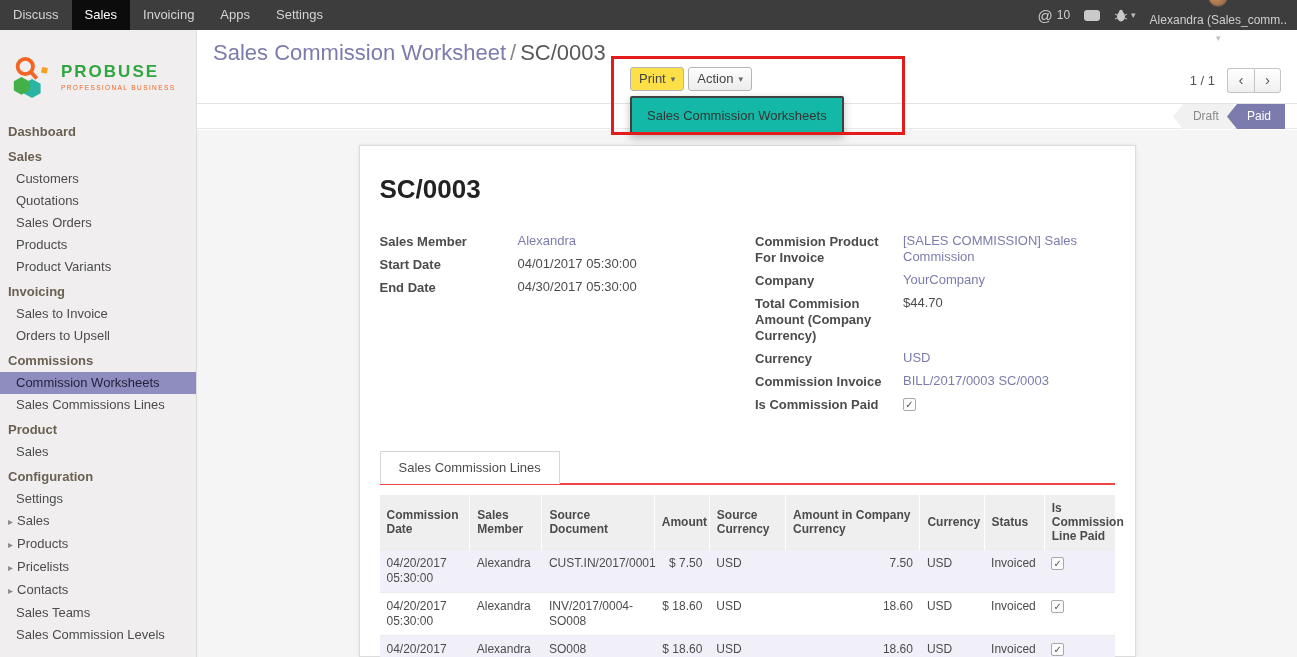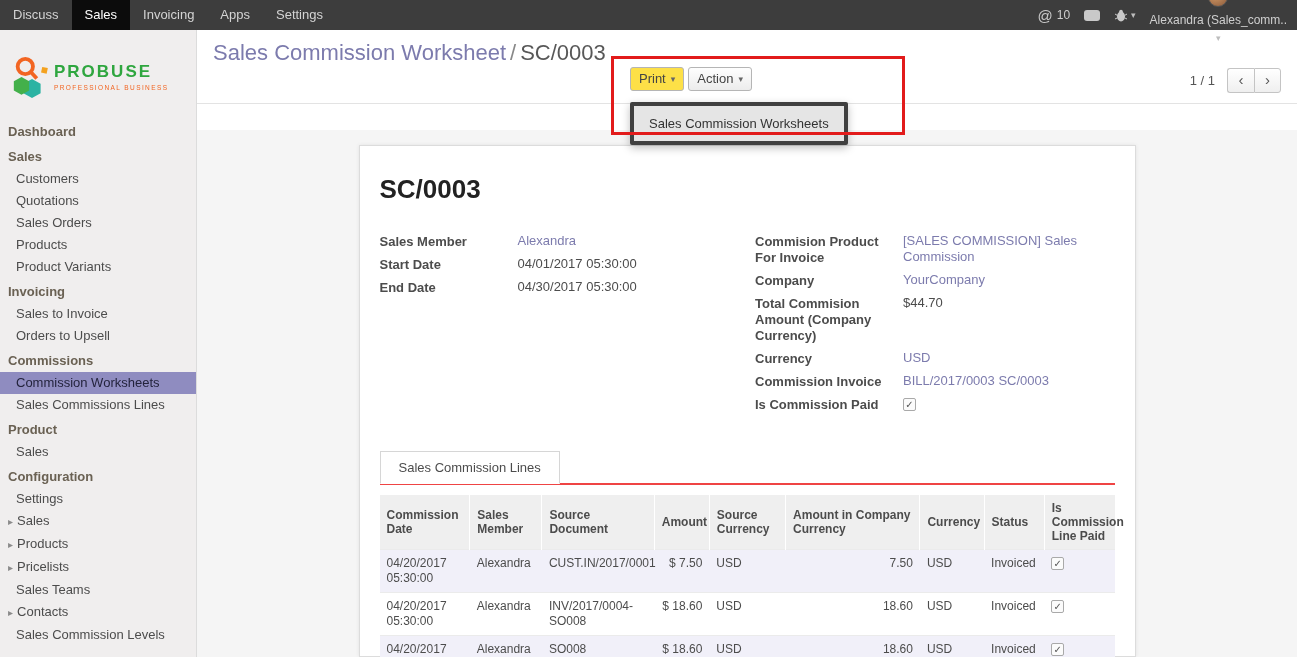--- a/index.html
+++ b/index.html
@@ -21,21 +21,21 @@
   .mention .at { font-size:15px; color:#c9c9c9; }
   .chat-icon { width:16px; height:11px; background:#c9c9c9; border-radius:3px; position:relative; cursor:pointer; }
   .chat-icon::after { content:""; position:absolute; left:3px; bottom:-4px; border:4px solid transparent; border-top-color:#c9c9c9; border-left-width:2px; border-right-width:2px; }
   .debug { display:flex; align-items:center; gap:3px; cursor:pointer; }
   .caret { font-size:9px; color:#bdbdbd; }
   .user { display:flex; align-items:center; gap:6px; font-size:12px; cursor:pointer;flex-direction:column; }
   .avatar { width:20px; height:20px; border-radius:50%; background:radial-gradient(circle at 35% 30%, #d9a06b, #8a5a3b); border:1px solid #555; }
 
   
   .sidebar { position:absolute; top:30px; left:0; bottom:0; width:197px; background:#f0eeee; border-right:1px solid #dcdcdc; overflow:hidden; }
-  .logo { padding:14px 8px 8px 10px; display:flex; align-items:center; height:88px; }
+  .logo { padding:14px 8px 8px 10px; display:flex; align-items:center; gap:7px; height:88px; }
   .logo-text .t1 { color:#2fa63f; font-weight:bold; font-size:17px; letter-spacing:2px; line-height:18px; }
   .logo-text .t2 { color:#f26522; font-size:6.5px; letter-spacing:1.4px; margin-top:3px; }
   .s-header { font-weight:bold; color:#6a6153; font-size:13px; padding:6px 8px 4px 8px; cursor:pointer; }
   .s-item { color:#4c4c4c; font-size:13px; padding:4px 8px 4px 16px; cursor:pointer; line-height:14px; }
   .s-item.selected { background:#8f8cc0; color:#23233c; }
   .s-item.has-arrow { padding-left:8px; }
   .s-item .arrow { color:#8b8b8b; font-size:10px; margin-right:4px; }
 
   
   .main { position:absolute; top:30px; left:197px; right:0; bottom:0; background:#fff; }
@@ -44,21 +44,21 @@
   .breadcrumb a { color:#7c7bad; text-decoration:none; cursor:pointer; }
   .bc-sep { color:#888; padding:0 4px; }
   .toolbar { position:absolute; left:433px; top:37px; display:flex; z-index:20; }
   .btn { font-size:13px; color:#444; background:linear-gradient(#fefefe,#ececec); border:1px solid #b5b5b5; border-radius:3px; padding:3px 8px 4px; margin-right:4px; cursor:pointer; display:flex; align-items:center; gap:5px; white-space:nowrap; }
   .btn.open { background:#fde047; }
   .pager { position:absolute; right:16px; top:38px; display:flex; align-items:center; gap:12px; font-size:13px; color:#555;justify-content:space-between; }
   .pager-btns { display:flex; }
   .pager-btn { width:27px; height:25px; border:1px solid #c4c4c4; background:linear-gradient(#fff,#efefef); color:#555; font-size:15px; line-height:22px; text-align:center; cursor:pointer; }
   .pager-btn.prev { border-radius:3px 0 0 3px; border-right:none; }
   .pager-btn.next { border-radius:0 3px 3px 0; }
-  .dropdown { position:absolute; left:433px; top:72px; background:#e5e5e5; border:4px solid #404040; border-radius:2px; box-shadow:0 3px 9px rgba(0,0,0,.25); min-width:207px; z-index:30; padding:4px 0; }
+  .dropdown { position:absolute; left:433px; top:66px; background:#14b8a6; border:2px solid #404040; border-radius:2px; box-shadow:0 3px 9px rgba(0,0,0,.25); min-width:207px; z-index:30; padding:4px 0; }
   .dropdown-item { font-size:13px; color:#333; padding:6px 15px; cursor:pointer; white-space:nowrap; }
   .red-annotation { position:absolute; left:414px; top:26px; width:294px; height:79px; border:3px solid #e21b1b; z-index:40; pointer-events:none; }
 
   
   .form-header { position:absolute; top:74px; left:0; right:0; height:25px; background:#fff; border-bottom:1px solid #e8e8e8; }
   .statusbar { position:absolute; right:12px; top:0; height:25px; display:flex; }
   .step { height:25px; line-height:25px; font-size:12px; padding:0 14px 0 20px; clip-path:polygon(10px 0,100% 0,100% 100%,10px 100%,0 50%); cursor:pointer; }
   .step.draft { color:#8a8a8a; background:#f1f1f1; }
   .step.paid { color:#fff; background:#7c7bad; margin-left:-6px; }
 
@@ -158,24 +158,24 @@
   <div class="s-item">Settings</div>
   <div class="s-item has-arrow">
     <span class="arrow">▸</span><span>Sales</span>
   </div>
   <div class="s-item has-arrow">
     <span class="arrow">▸</span><span>Products</span>
   </div>
   <div class="s-item has-arrow">
     <span class="arrow">▸</span><span>Pricelists</span>
   </div>
-  <div class="s-item">Sales Teams</div>
   <div class="s-item has-arrow">
     <span class="arrow">▸</span><span>Contacts</span>
   </div>
+  <div class="s-item">Sales Teams</div>
   <div class="s-item">Sales Commission Levels</div>
 </div>
 
 <div class="main">
 
   <div class="control-panel">
     <div class="breadcrumb">
       <a>Sales Commission Worksheet</a><span class="bc-sep">/</span><span>SC/0003</span>
     </div>
 
@@ -198,20 +198,26 @@
       <span>1 / 1</span>
       <div class="pager-btns">
         <div class="pager-btn prev"><span>‹</span></div>
         <div class="pager-btn next"><span>›</span></div>
       </div>
     </div>
   </div>
 
   <div class="red-annotation"></div>
 
+  <div class="form-header">
+    <div class="statusbar">
+      <div class="step draft">Draft</div>
+      <div class="step paid">Paid</div>
+    </div>
+  </div>
 
   <div class="sheet-bg">
     <div class="sheet">
       <div class="sheet-title">SC/0003</div>
 
       <div class="fields">
         <div class="fgroup">
           <div class="frow">
             <div class="flabel">Sales Member</div>
             <div class="fvalue"><a class="link">Alexandra</a></div>

